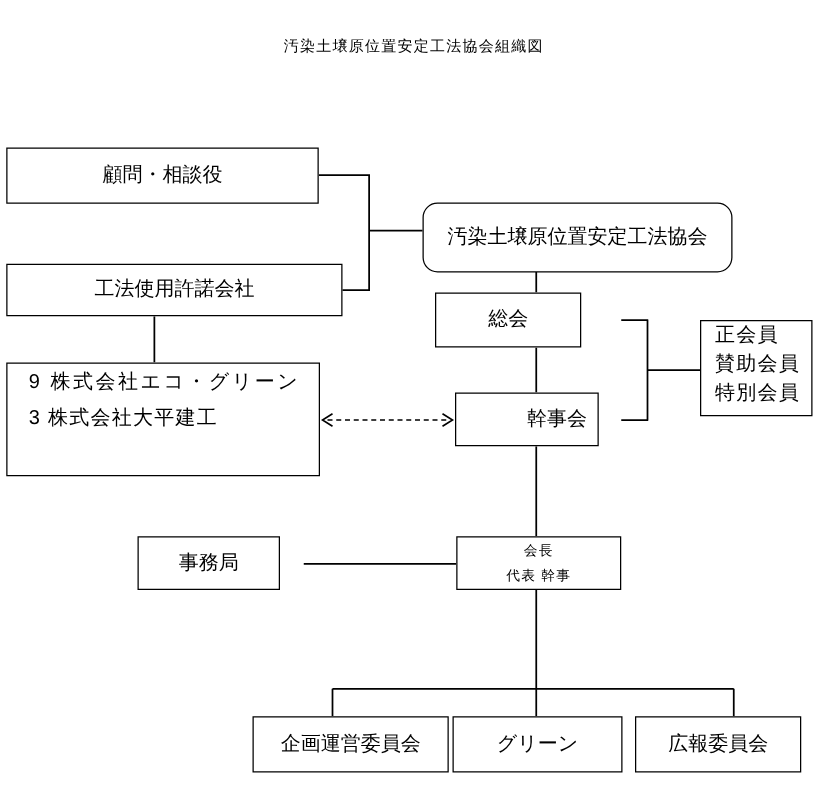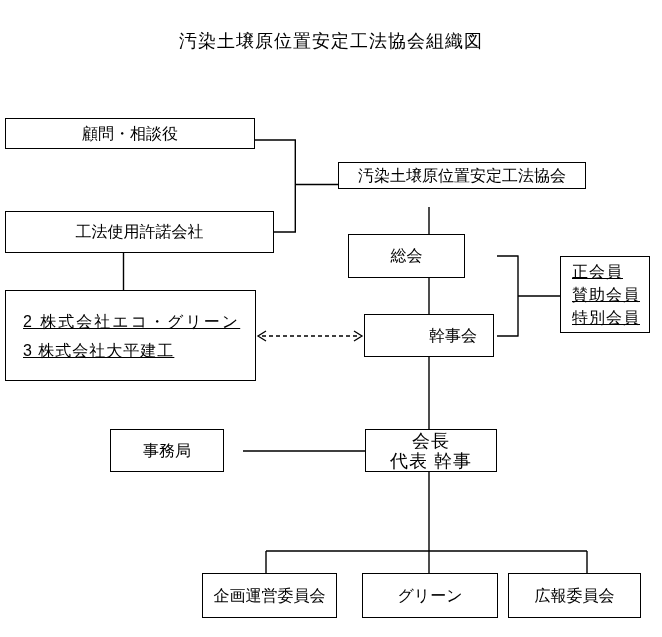--- a/index.html
+++ b/index.html
@@ -15,21 +15,21 @@
     font-family: "Liberation Sans", "DejaVu Sans", sans-serif;
     color: #000000;
     overflow: hidden;
   }
   .chart-title {
     position: absolute;
     top: 29px;
     left: 0;
     width: 100%;
     text-align: center;
-    font-size: 18px;
+    font-size: 12px;
     letter-spacing: 1px;
     color: #000000;
   }
   .connectors {
     position: absolute;
     top: 0;
     left: 0;
   }
   .box {
     position: absolute;
@@ -42,29 +42,28 @@
     font-size: 16px;
     line-height: 1.25;
     white-space: nowrap;
   }
   .box.multiline {
     flex-direction: column;
     justify-content: center;
   }
   .box.left-align {
     align-items: flex-start;
-    justify-content: center;
-    text-decoration: underline;
+    justify-content: flex-start;
   }
   .licensee-line { line-height: 29px; }
   .ls-wide { letter-spacing: 7px; }
   .ls-mid  { letter-spacing: 2px; }
   .ls-sm   { letter-spacing: 1px; }
   .membership-line { line-height: 23px; letter-spacing: 1px; }
-  .chairman-line { line-height: 20px; font-size: 18px; letter-spacing: 1px; }
+  .chairman-line { line-height: 20px; font-size: 11px; letter-spacing: 1px; }
 </style>
 </head>
 <body>
 
 <div class="page">
 
   <div class="chart-title">汚染土壌原位置安定工法協会組織図</div>
 
   <svg class="connectors" width="662" height="637" viewBox="0 0 662 637">
     <path d="M255 140 H296
@@ -83,61 +82,61 @@
              M429 472 V551.6
              M266 551 H587
              M266 551 V573
              M429 551 V573
              M587 551 V573" fill="none" stroke="#000000" stroke-width="1.4"></path>
     <path d="M262 336 H358" fill="none" stroke="#000000" stroke-width="1.3" stroke-dasharray="4 3"></path>
     <path d="M266 331 L258 336 L266 341" fill="none" stroke="#000000" stroke-width="1.3"></path>
     <path d="M354 331 L362 336 L354 341" fill="none" stroke="#000000" stroke-width="1.3"></path>
   </svg>
 
-  <div class="box" style="left:5px; top:118px; width:250px; height:31px;">
+  <div class="box" style="left:5px; top:118px; width:250px; height:45px;">
     <span>顧問・相談役</span>
   </div>
 
-  <div class="box" style="left:338px; top:162px; width:248px; height:27px;">
+  <div class="box" style="left:338px; top:162px; width:248px; height:56px;border-radius:12px;">
     <span>汚染土壌原位置安定工法協会</span>
   </div>
 
   <div class="box" style="left:5px; top:211px; width:269px; height:42px;">
     <span>工法使用許諾会社</span>
   </div>
 
   <div class="box multiline left-align" style="left:5px; top:290px; width:251px; height:91px; padding-left:17px;">
-    <span class="licensee-line ls-mid">2 株式会社エコ・グリーン</span>
+    <span class="licensee-line ls-mid">9 株式会社エコ・グリーン</span>
     <span class="licensee-line ls-sm">3 株式会社大平建工</span>
   </div>
 
   <div class="box" style="left:348px; top:234px; width:117px; height:44px;">
     <span>総会</span>
   </div>
 
-  <div class="box" style="left:364px; top:314px; width:130px; height:43px;padding-left:48px;">
+  <div class="box" style="left:364px; top:314px; width:115px; height:43px;padding-left:48px;">
     <span>幹事会</span>
   </div>
 
   <div class="box multiline left-align" style="left:560px; top:256px; width:90px; height:77px; padding-left:11px;">
     <span class="membership-line">正会員</span>
     <span class="membership-line">賛助会員</span>
     <span class="membership-line">特別会員</span>
   </div>
 
   <div class="box" style="left:110px; top:429px; width:114px; height:43px;">
     <span>事務局</span>
   </div>
 
   <div class="box multiline" style="left:365px; top:429px; width:132px; height:43px;">
     <span class="chairman-line">会長</span>
     <span class="chairman-line">代表 幹事</span>
   </div>
 
-  <div class="box" style="left:202px; top:573px; width:135px; height:45px;">
+  <div class="box" style="left:202px; top:573px; width:157px; height:45px;">
     <span>企画運営委員会</span>
   </div>
 
   <div class="box" style="left:362px; top:573px; width:136px; height:45px;">
     <span>グリーン</span>
   </div>
 
   <div class="box" style="left:508px; top:573px; width:133px; height:45px;">
     <span>広報委員会</span>
   </div>

